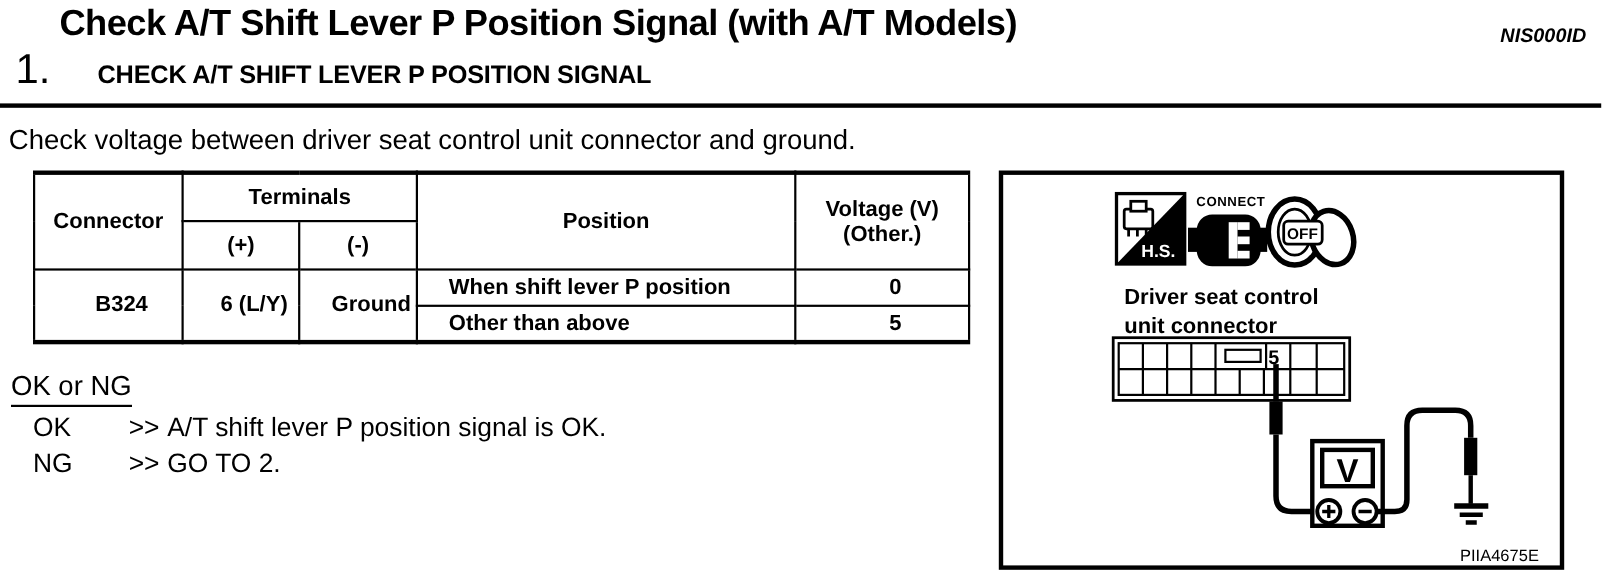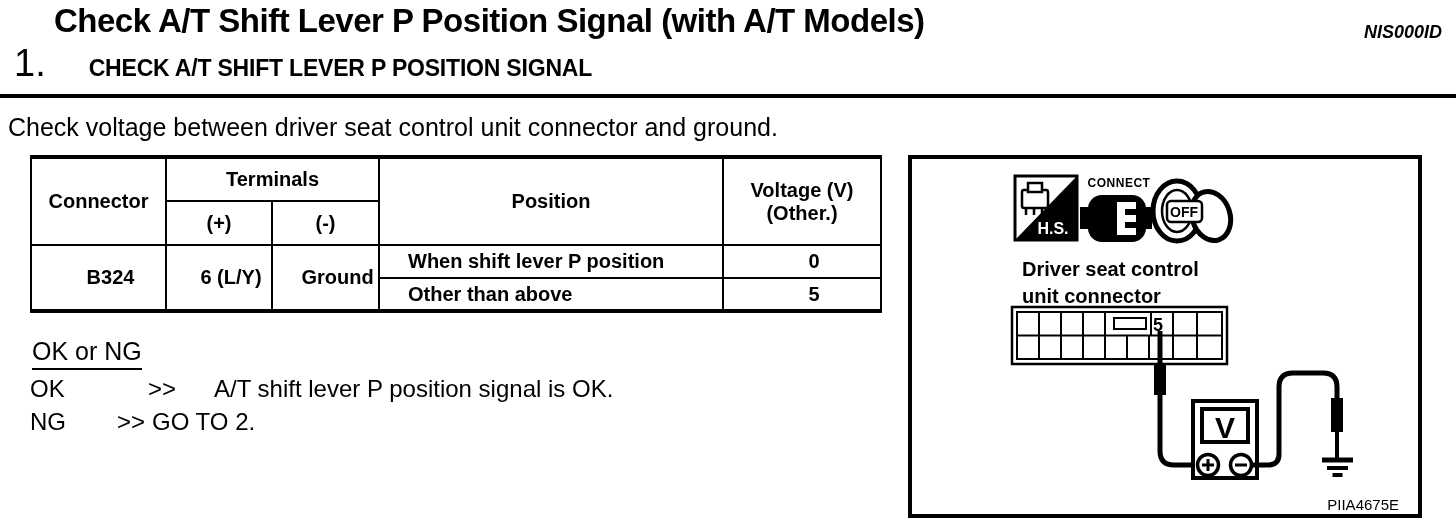--- a/index.html
+++ b/index.html
@@ -36,29 +36,29 @@
     border:2px solid #000; font-weight:bold; padding:0 4px; vertical-align:middle;
   }
   table.volt tr.hrow1 td, table.volt tr.hrow1 th { height:44px; }
   table.volt tr.hrow2 td, table.volt tr.hrow2 th { height:44px; }
   table.volt tr.drow td { height:33px;padding-left:28px; }
   td.cond { text-align:left; padding-left:9px; }
   .voltage-head { line-height:1.15; }
 
   .okng-heading {
     position:absolute; left:10px; top:337px; font-size:25px;
-    border-bottom:2px solid #000; padding-bottom:2px; white-space:nowrap;margin-left:22px;
+    border-bottom:2px solid #000; padding-bottom:2px; white-space:nowrap;
   }
   .result-line {
     position:absolute; left:30px; display:flex; align-items:baseline;
     font-size:24px; white-space:nowrap;
   }
   .result-line .res-label { flex:0 0 87px; }
   .result-line .res-arrow { margin-right:7px; }
-  .rl-0 { top:375px;gap:31px; }
+  .rl-0 { top:375px; }
   .rl-1 { top:408px;justify-content:flex-end; }
 
   .figure-box {
     position:absolute; left:908px; top:155px; width:514px; height:363px;
     border:4px solid #000; background:#fff;
   }
   .figure-box svg { display:block; }
 </style>
 </head>
 <body>

